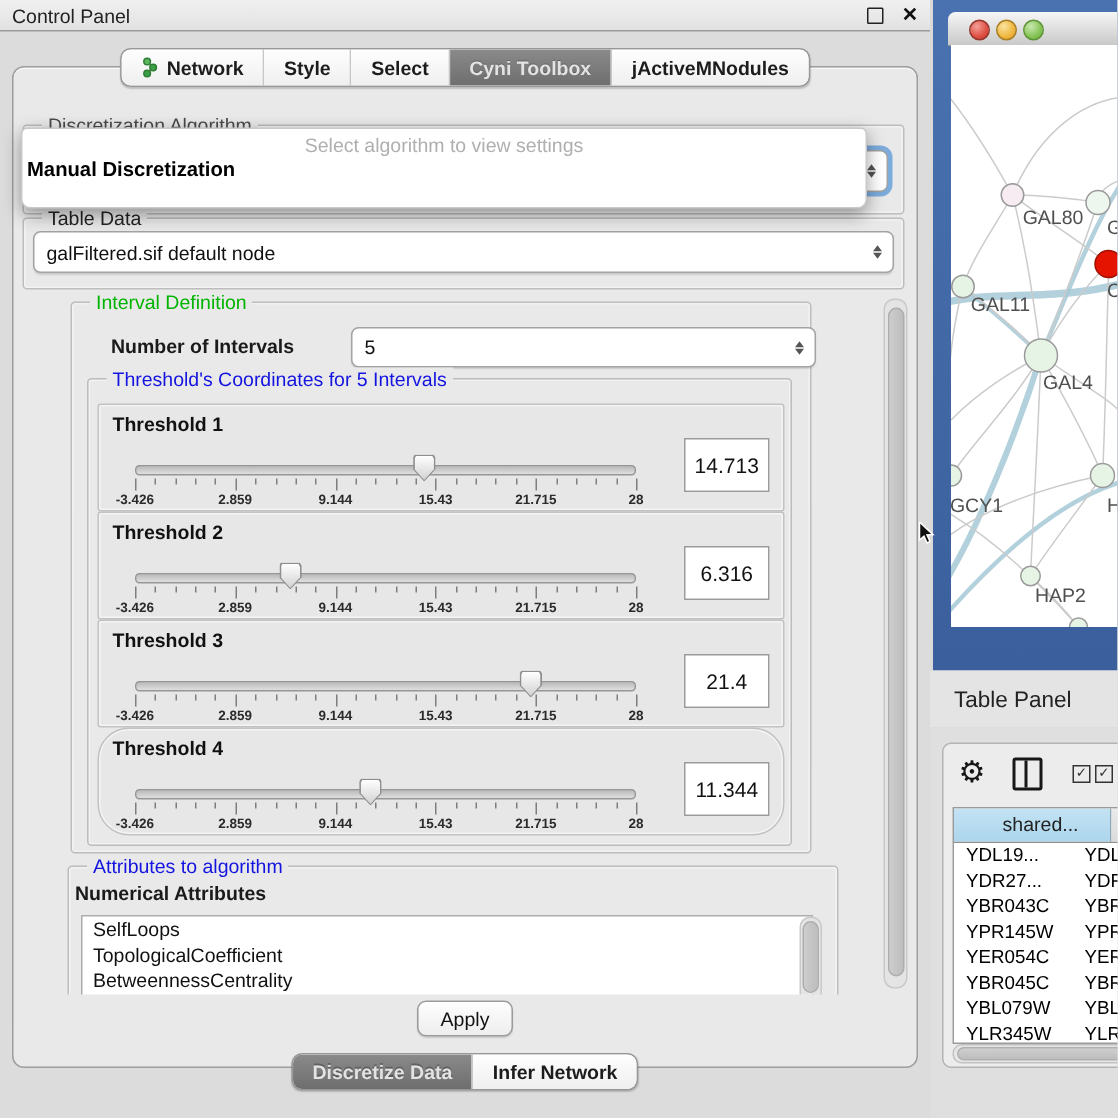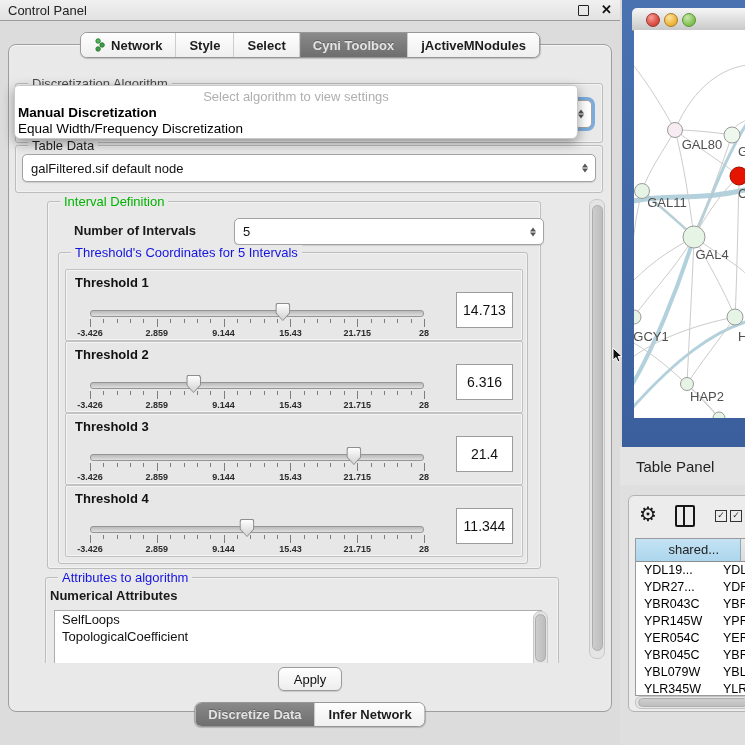--- a/index.html
+++ b/index.html
@@ -302,21 +302,21 @@
                   <span class="tick-label" style="left: 60%;">15.43</span>
                   <span class="tick-label" style="left: 80%;">21.715</span>
                   <span class="tick-label" style="left: 100%;">28</span>
                   <div class="thumb" style="left: 78.9983%;">
                     <div class="t-out"></div>
                     <div class="t-in"></div>
                   </div>
                 </div>
                 <div class="value-box">21.4</div>
               </div>
-              <div class="thr-panel" style="top: 232px;">
+              <div class="thr-panel" style="top: 232px; border-radius: 21px;">
                 <div class="thr-label">Threshold 4</div>
                 <div class="slider-zone">
                   <div class="track"></div>
                   <div class="ticks">
                     <span class="tick" style="left: 0%; height: 8px;"></span>
                     <span class="tick" style="left: 4%; height: 4px;"></span>
                     <span class="tick" style="left: 8%; height: 4px;"></span>
                     <span class="tick" style="left: 12%; height: 4px;"></span>
                     <span class="tick" style="left: 16%; height: 4px;"></span>
                     <span class="tick" style="left: 20%; height: 8px;"></span>
@@ -357,38 +357,38 @@
             </div>
         </div>
       </div>
 
       <div class="group" style="left:30px;top:382px;width:512px;height:150px;">
         <span class="group-title gt-blue">Attributes to algorithm</span>
         <span style="position:absolute;left:4px;top:10px;font-weight:bold;">Numerical Attributes</span>
         <div class="attr-list" style="left:8px;top:32px;width:486px;height:110px;" id="attrList">
             <div class="attr-item">SelfLoops</div>
             <div class="attr-item">TopologicalCoefficient</div>
+            <div class="attr-item">BetweennessCentrality</div>
           </div>
         <div class="vtrack" style="right:10px;top:33px;width:13px;height:108px;">
           <div class="vthumb" style="left:1px;top:2px;width:9px;height:46px;"></div>
         </div>
       </div>
 
       <div class="vtrack" style="right:2px;top:4px;width:14px;height:458px;">
         <div class="vthumb" style="left:1.5px;top:5px;width:9px;height:444px;"></div>
       </div>
     </div>
 
     <button class="apply-btn">Apply</button>
   </div>
 
   <div class="popup">
     <div class="ph">Select algorithm to view settings</div>
     <div class="opt1">Manual Discretization</div>
-    <div class="opt2">Equal Width/Frequency Discretization</div>
   </div>
 
   <div class="seg-bar bottom" id="bottomTabs">
       <div class="seg selected">
         <span>Discretize Data</span>
       </div>
       <div class="seg">
         <span>Infer Network</span>
       </div>
     </div>

